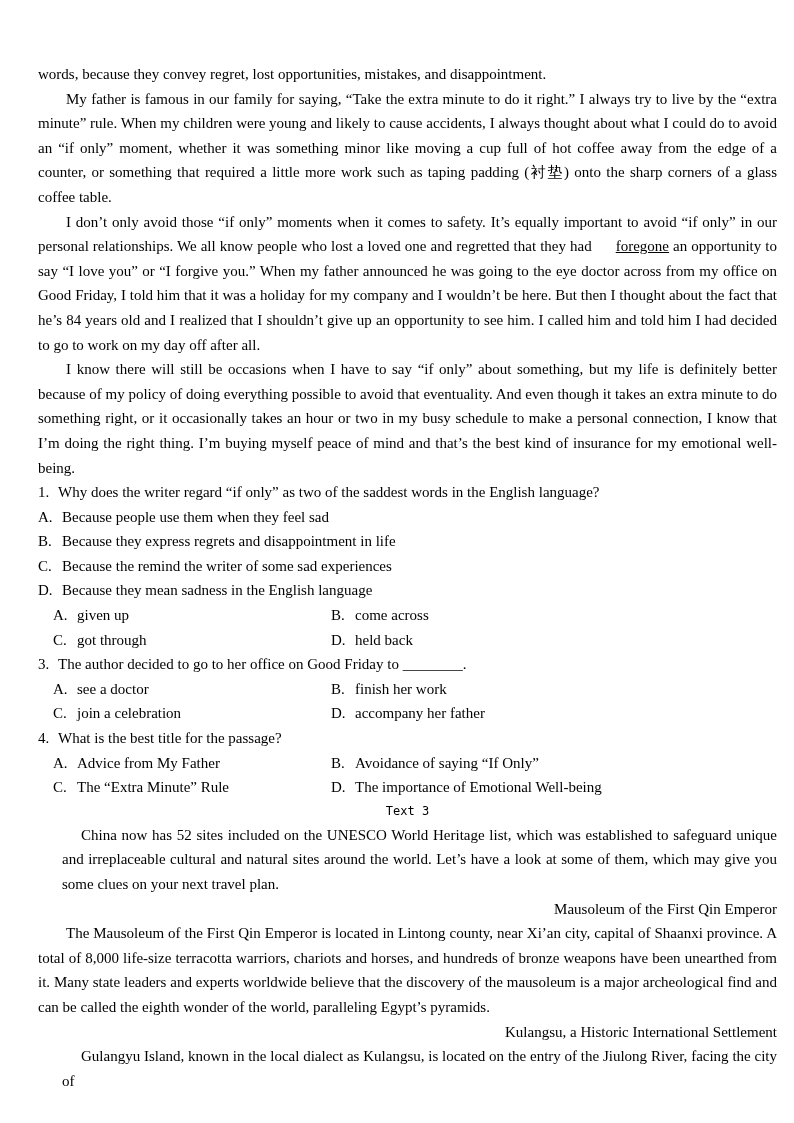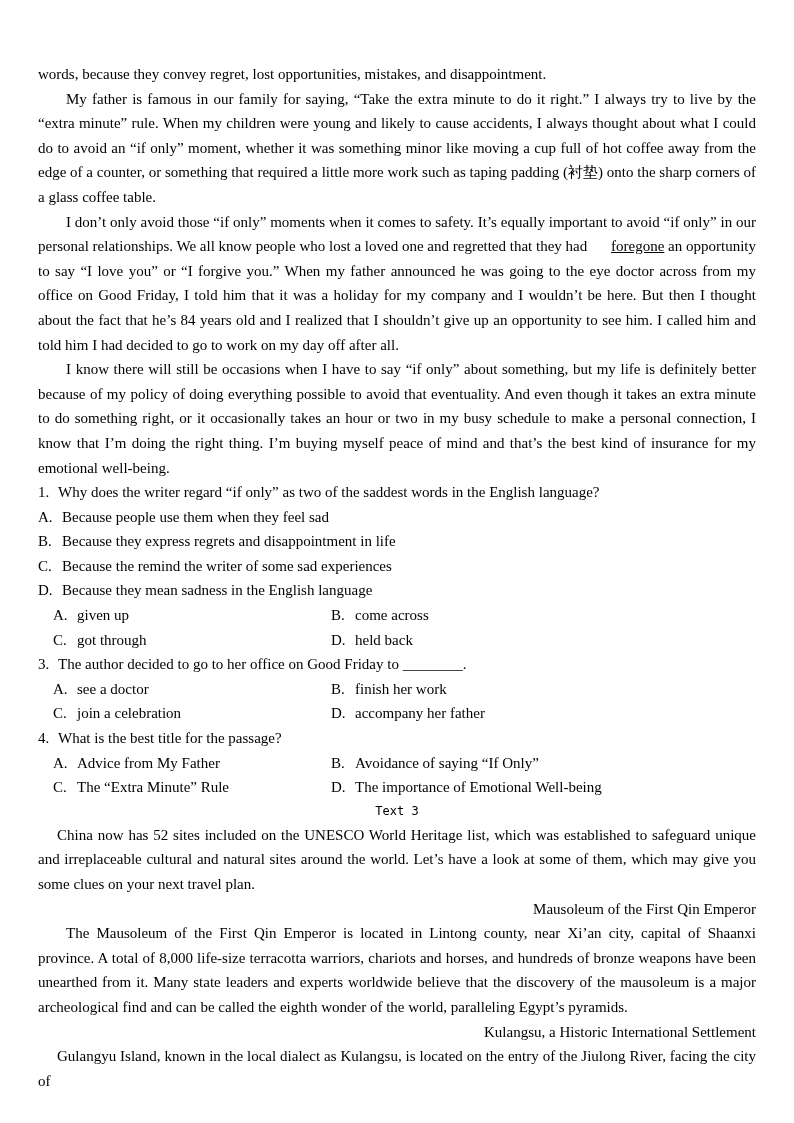--- a/index.html
+++ b/index.html
@@ -5,25 +5,25 @@
   * { margin: 0; padding: 0; box-sizing: border-box; }
   html, body { background: #ffffff; }
   body {
     width: 794px;
     height: 1123px;
     overflow: hidden;
     color: #000000;
     font-family: "Liberation Serif", "DejaVu Serif", serif;
     font-size: 15px;
   }
-  .page { padding: 62px 38px 0 38px; }
+  .page { padding: 62px 17px 0 38px; }
   .para, .stem, .option { line-height: 24.6px; }
   .justify { text-align: justify; }
   .indent { text-indent: 28px; }
-  .indent-sm { text-indent: 19px; }
+  .indent-sm { text-indent: 19px; margin-left: 24px; }
   .underlined { text-decoration: underline; margin-left: 20px; }
   .qnum { display: inline-block; width: 20px; }
   .opt-letter { display: inline-block; width: 24px; }
   .options-grid { display: grid; grid-template-columns: 278px 1fr; margin-left: 15px; }
   .text3-heading {
     text-align: center;
     font-family: "DejaVu Sans Mono", "Liberation Mono", monospace;
     font-size: 12px;
     line-height: 23px;
   }

